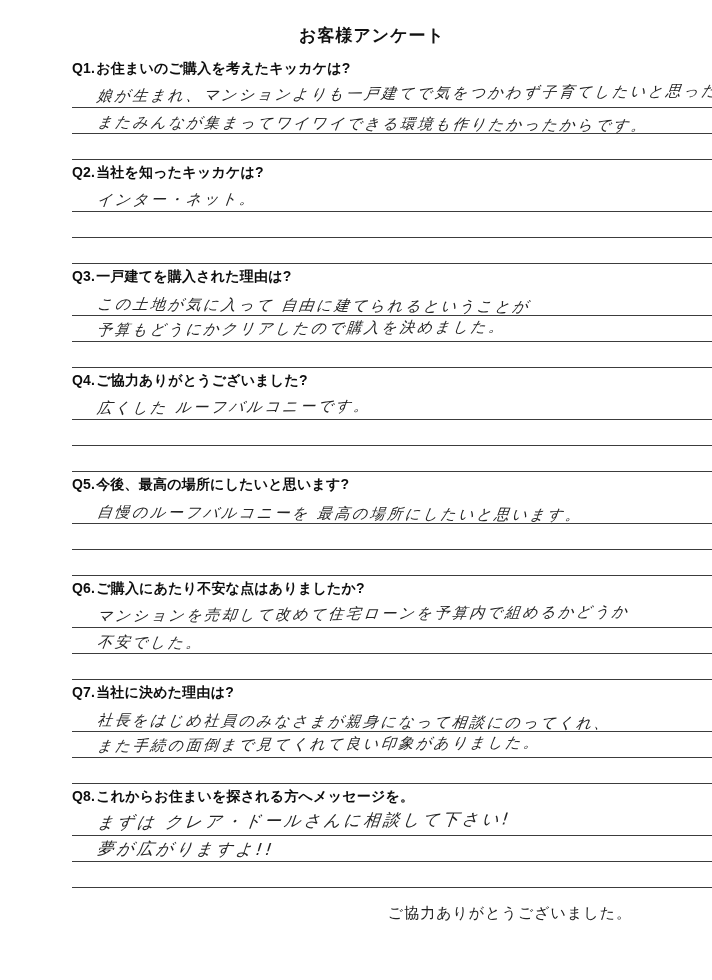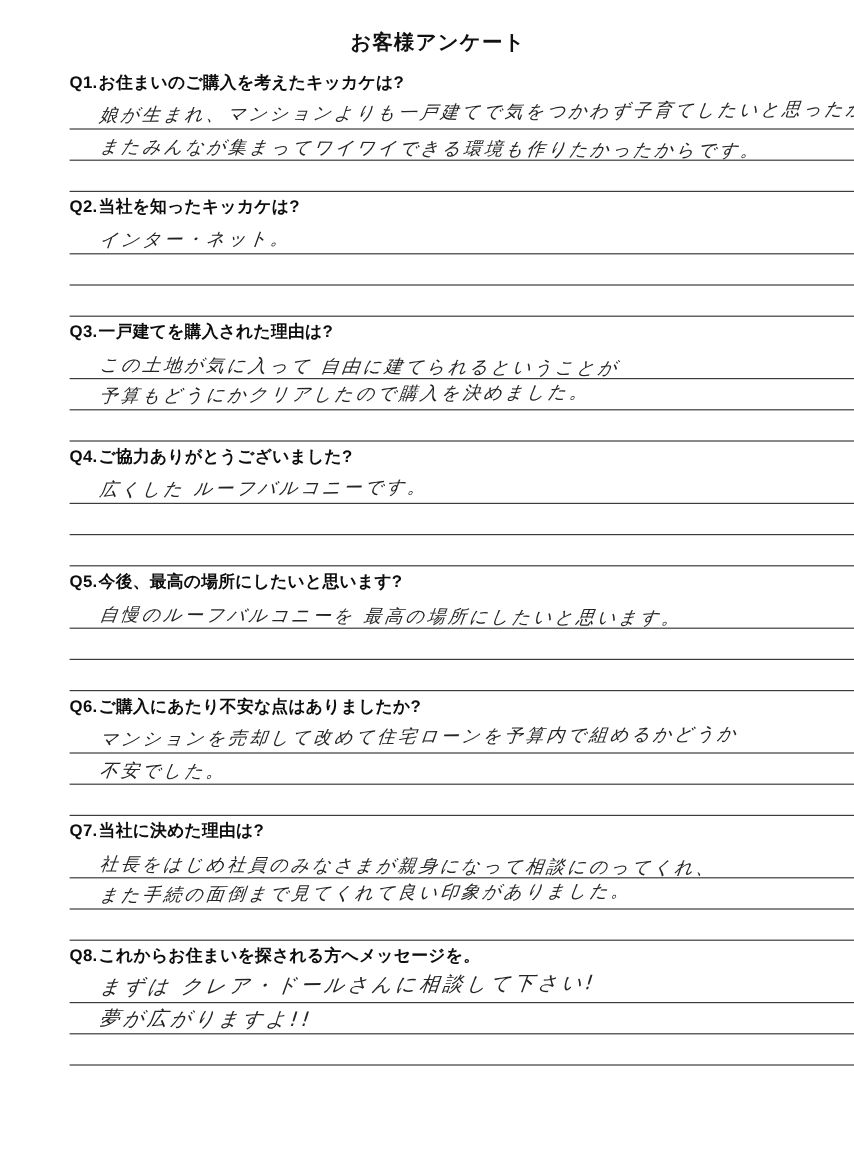--- a/index.html
+++ b/index.html
@@ -7,21 +7,21 @@
     width: 712px;
     height: 980px;
     background: #ffffff;
     font-family: "Liberation Sans", sans-serif;
     color: #1c1c1c;
     overflow: hidden;
   }
   .page {
     width: 712px;
     height: 820px;
-    padding: 24px 20px 0 38px;
+    padding: 24px 20px 0 52px;
   }
   .title {
     height: 24px;
     margin-bottom: 8px;
     text-align: center;
     font-family: "Liberation Serif", "DejaVu Serif", serif;
     font-weight: bold;
     font-size: 17px;
     letter-spacing: 1px;
     color: #111;
@@ -150,14 +150,15 @@
     <div class="q-heading"><span class="q-num">Q8.</span><span>これからお住まいを探される方へメッセージを。</span></div>
     <div class="answer-line">
         <span class="handwriting hw-a hw-big">まずは クレア・ドールさんに相談して下さい!</span>
       </div>
     <div class="answer-line">
         <span class="handwriting hw-b hw-big">夢が広がりますよ!!</span>
       </div>
     <div class="answer-line"></div>
   </section>
 
+  <div class="footer">ご協力ありがとうございました。</div>
 
 </div>
 
 </body></html>

